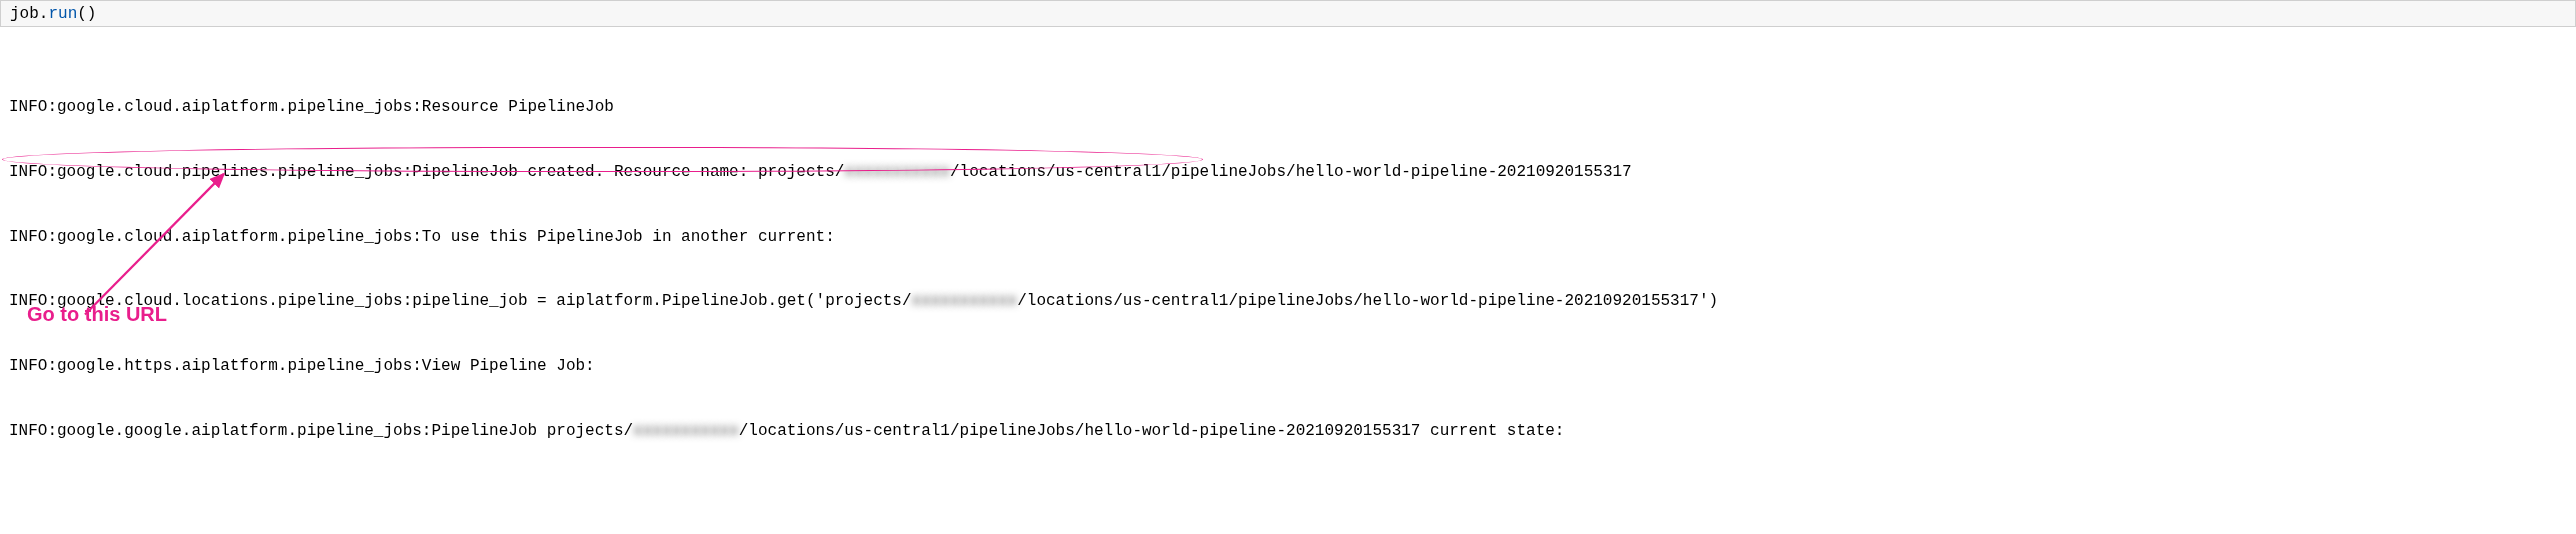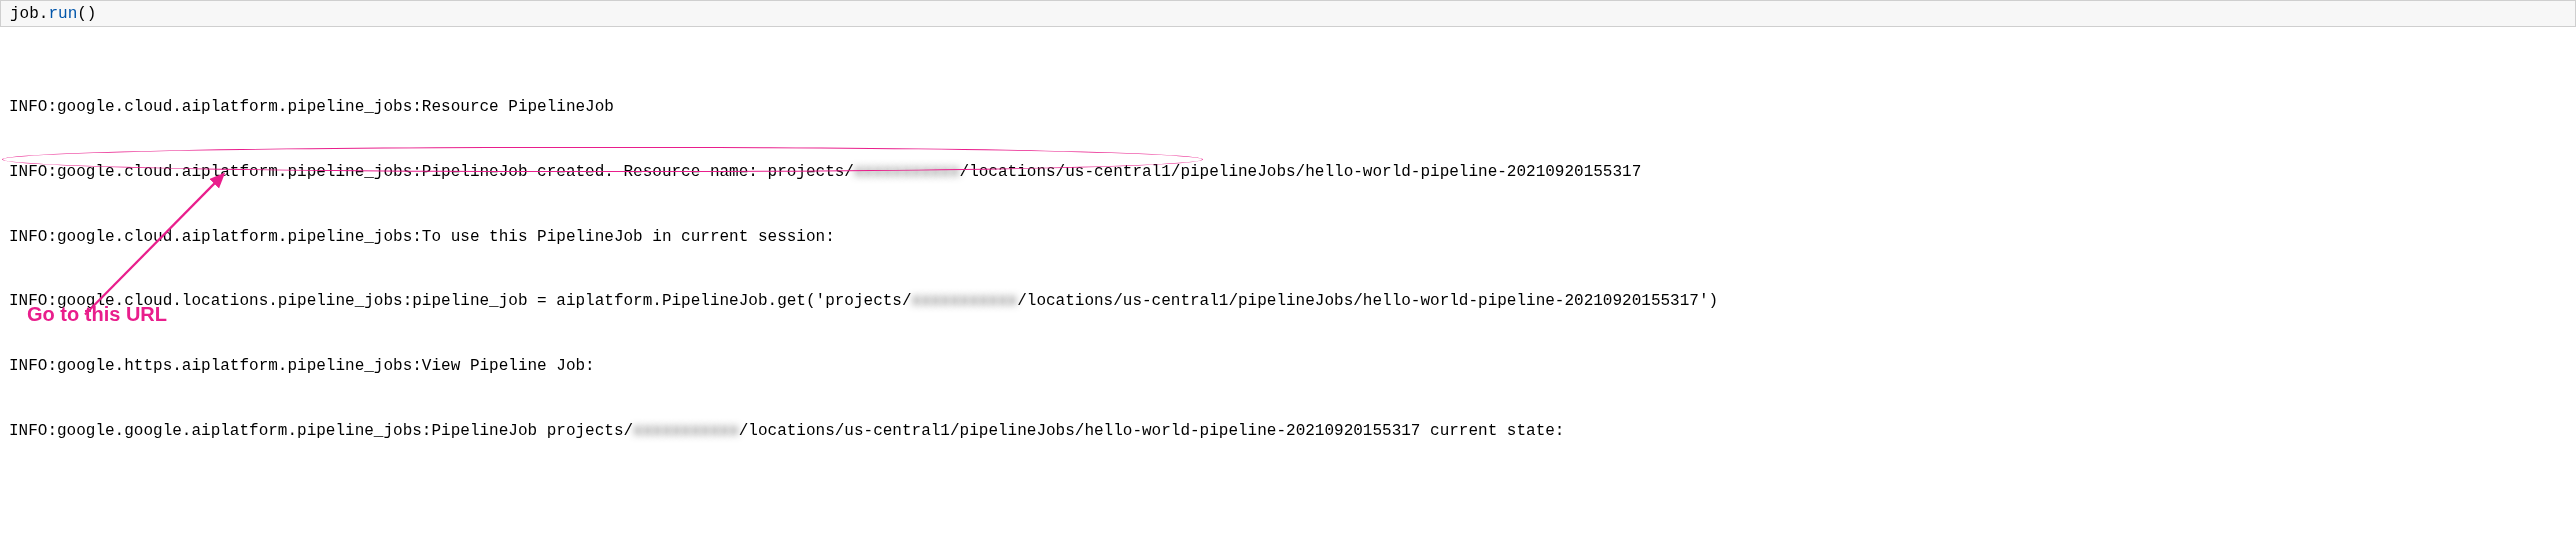--- a/index.html
+++ b/index.html
@@ -75,22 +75,22 @@
   </style>
 </head>
 <body>
 
 <div class="code-cell">
   <span class="code-line"><span>job</span><span>.</span><span class="method">run</span><span>()</span></span>
 </div>
 
 <div class="output">
   <div class="output-line">INFO:google.cloud.aiplatform.pipeline_jobs:Resource PipelineJob</div>
-  <div class="output-line"><span>INFO:google.cloud.aiplatform.pipeline_jobs:PipelineJob created. Resource name: projects/</span><span class="blur">xxxxxxxxxxx</span><span>/locations/us-central1/pipelineJobs/hello-world-pipeline-20210920155317</span></div>
-  <div class="output-line">INFO:google.cloud.aiplatform.pipeline_jobs:To use this PipelineJob in current session:</div>
+  <div class="output-line"><span>INFO:google.cloud.pipelines.pipeline_jobs:PipelineJob created. Resource name: projects/</span><span class="blur">xxxxxxxxxxx</span><span>/locations/us-central1/pipelineJobs/hello-world-pipeline-20210920155317</span></div>
+  <div class="output-line">INFO:google.cloud.aiplatform.pipeline_jobs:To use this PipelineJob in another current:</div>
   <div class="output-line"><span>INFO:google.cloud.locations.pipeline_jobs:pipeline_job = aiplatform.PipelineJob.get('projects/</span><span class="blur">xxxxxxxxxxx</span><span>/locations/us-central1/pipelineJobs/hello-world-pipeline-20210920155317')</span></div>
   <div class="output-line">INFO:google.https.aiplatform.pipeline_jobs:View Pipeline Job:</div>
   <div class="output-line"><span>INFO:google.google.aiplatform.pipeline_jobs:PipelineJob projects/</span><span class="blur">xxxxxxxxxxx</span><span>/locations/us-central1/pipelineJobs/hello-world-pipeline-20210920155317 current state:</span></div>
   
   
   
 
   <div class="ellipse-annotation"></div>
 
   <svg class="arrow-svg" viewBox="0 0 200 180">

